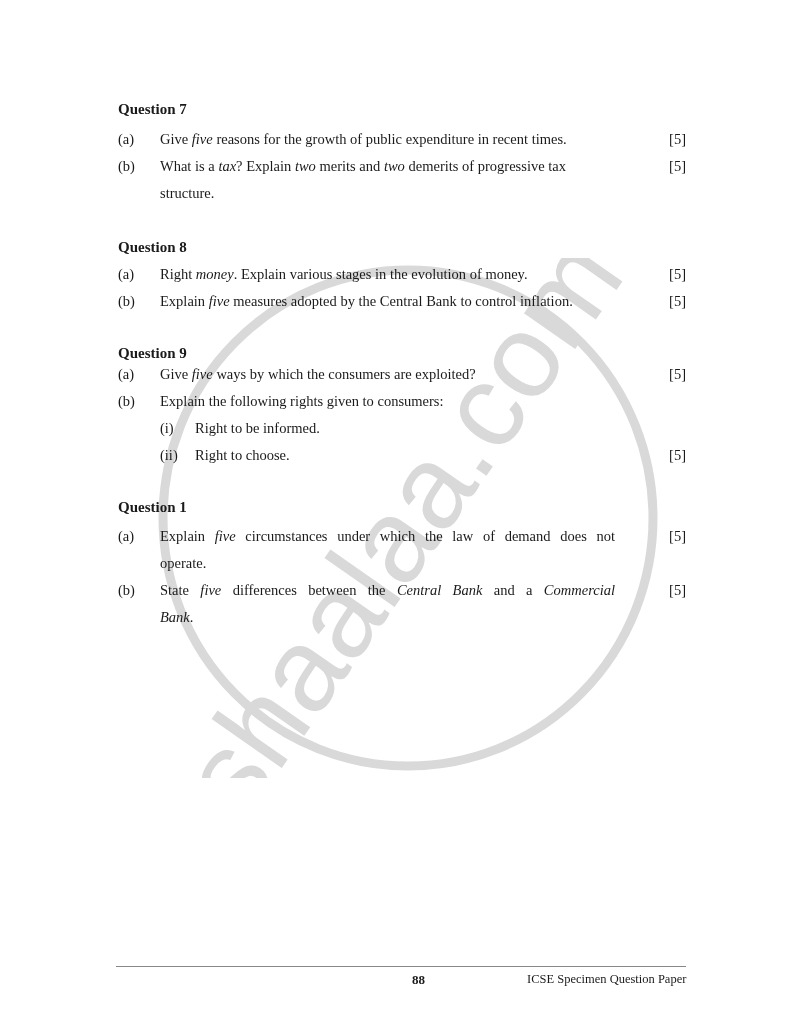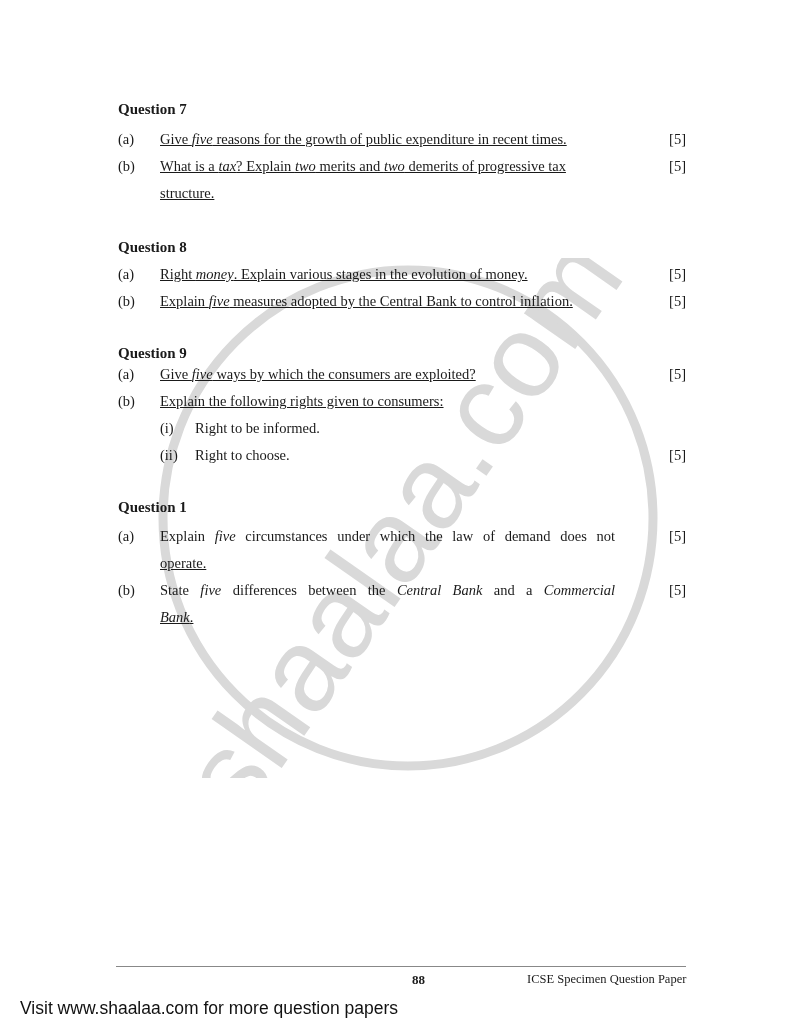--- a/index.html
+++ b/index.html
@@ -2,21 +2,21 @@
 <html><head>
 <meta charset="utf-8">
 <style>
   html, body { margin: 0; padding: 0; background: #ffffff; }
   body { width: 800px; height: 1035px; position: relative; overflow: hidden; font-family: "Liberation Serif", serif; color: #1a1a1a; }
   .page { position: absolute; left: 0; top: 0; width: 800px; height: 1035px; }
   .q-title { position: absolute; left: 118px; font-weight: bold; font-size: 15px; margin-top: 7px; }
   .row { position: absolute; left: 118px; width: 570px; font-size: 14.5px; line-height: 27px; }
   .label { position: absolute; left: 0; width: 40px; }
   .text { position: absolute; left: 42px; width: 455px; text-align: justify; }
-  .text.nj { text-align: left; white-space: nowrap; text-decoration: underline; }
+  .text.nj { text-align: left; white-space: nowrap; }
   .marks { position: absolute; left: 546px; width: 22px; text-align: right; }
   .sublabel { position: absolute; left: 42px; }
   .subtext { position: absolute; left: 77px; white-space: nowrap; }
   .footer-rule { position: absolute; left: 116px; top: 966px; width: 570px; height: 1px; background: #888; }
   .page-num { position: absolute; left: 412px; top: 972px; font-size: 13px; font-weight: bold; }
   .footer-title { position: absolute; left: 527px; top: 972px; font-size: 12.5px; white-space: nowrap; }
   .visit { position: absolute; left: 20px; top: 998px; font-family: "Liberation Sans", sans-serif; font-size: 17.5px; color: #111; white-space: nowrap; }
   .watermark { position: absolute; left: 148px; top: 258px; width: 520px; height: 520px; pointer-events: none; }
   i { font-style: italic; }
 </style>
@@ -92,14 +92,13 @@
     <span class="marks">[5]</span>
   </div>
   <div class="row" style="top:604px">
     <span class="text nj"><i>Bank</i><span>.</span></span>
   </div>
 
   <div class="footer-rule"></div>
   <div class="page-num">88</div>
   <div class="footer-title">ICSE Specimen Question Paper</div>
 
-  <div class="visit">Visit www.shaalaa.com for more question papers</div>
 </div>
 
 </body></html>

